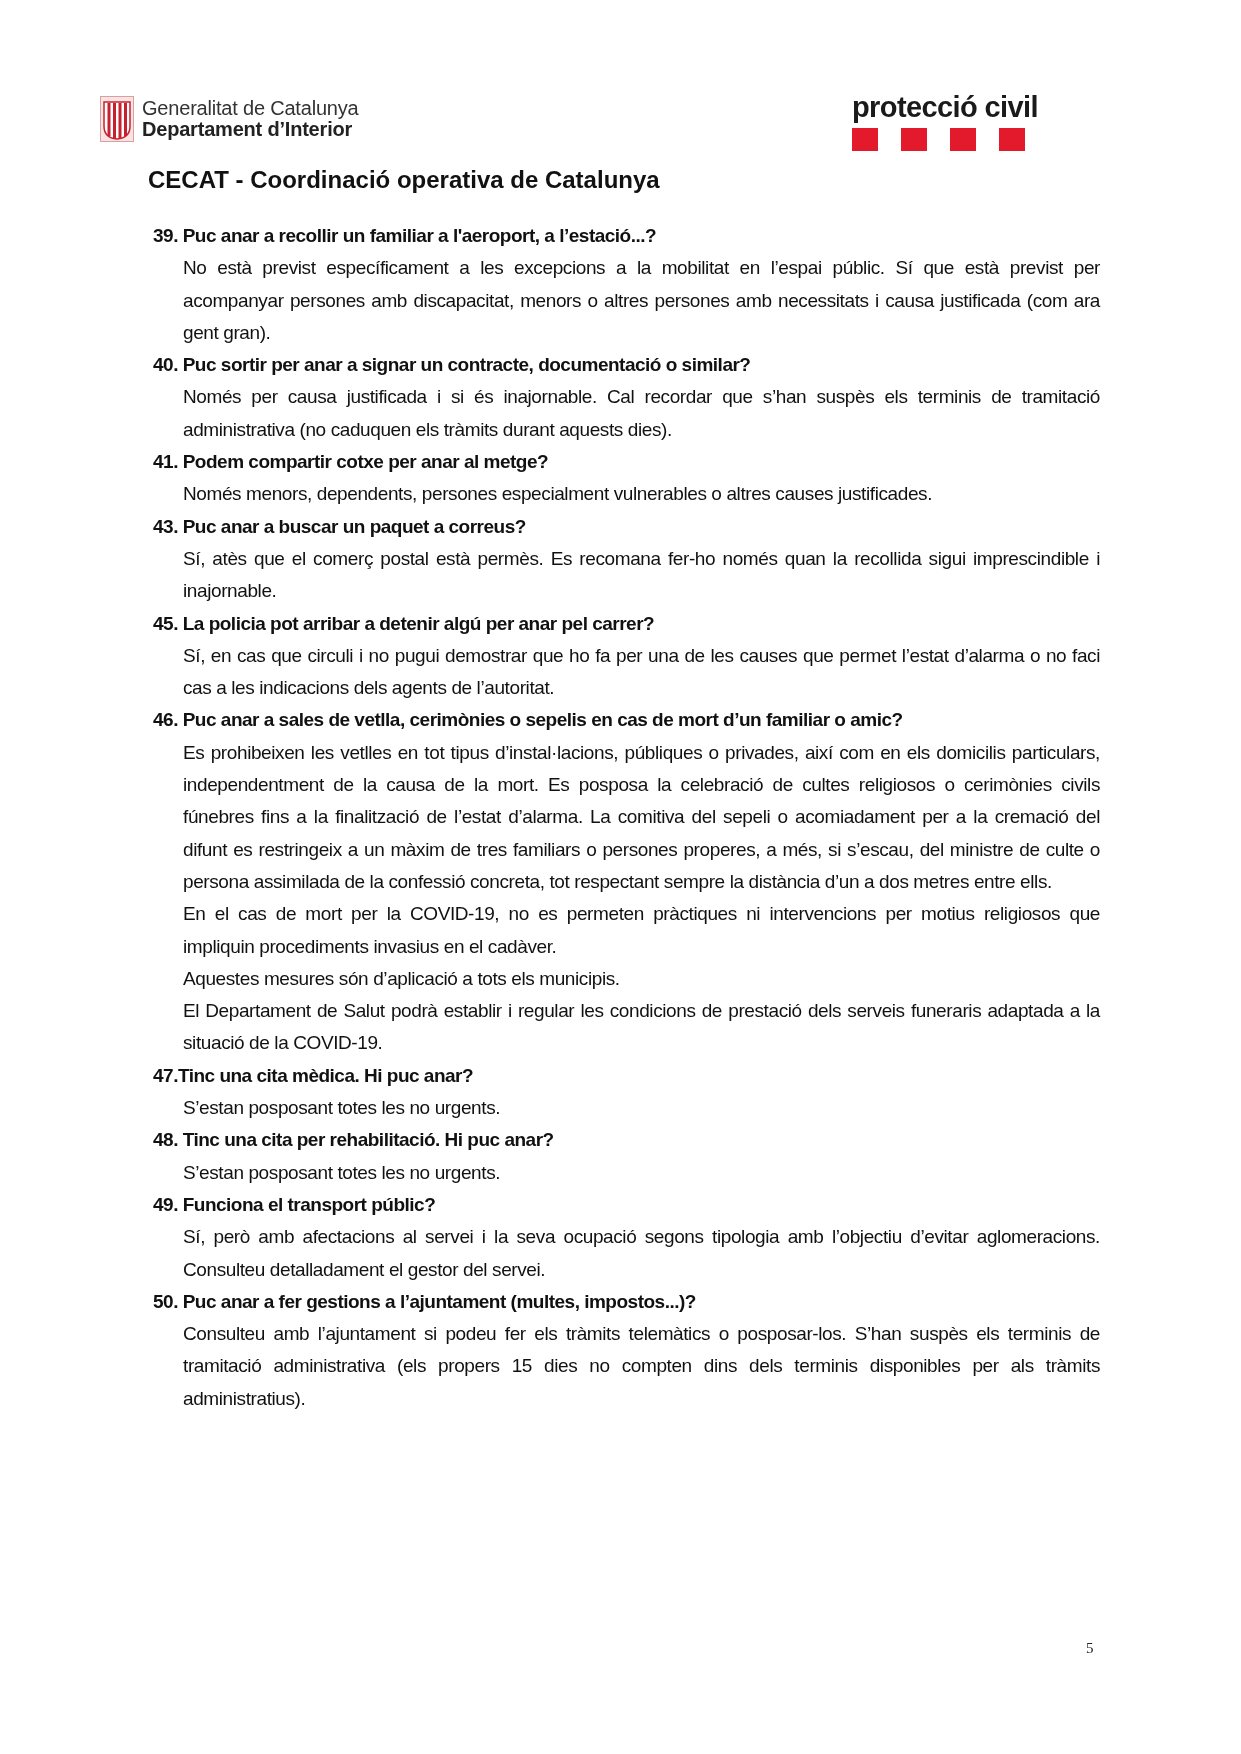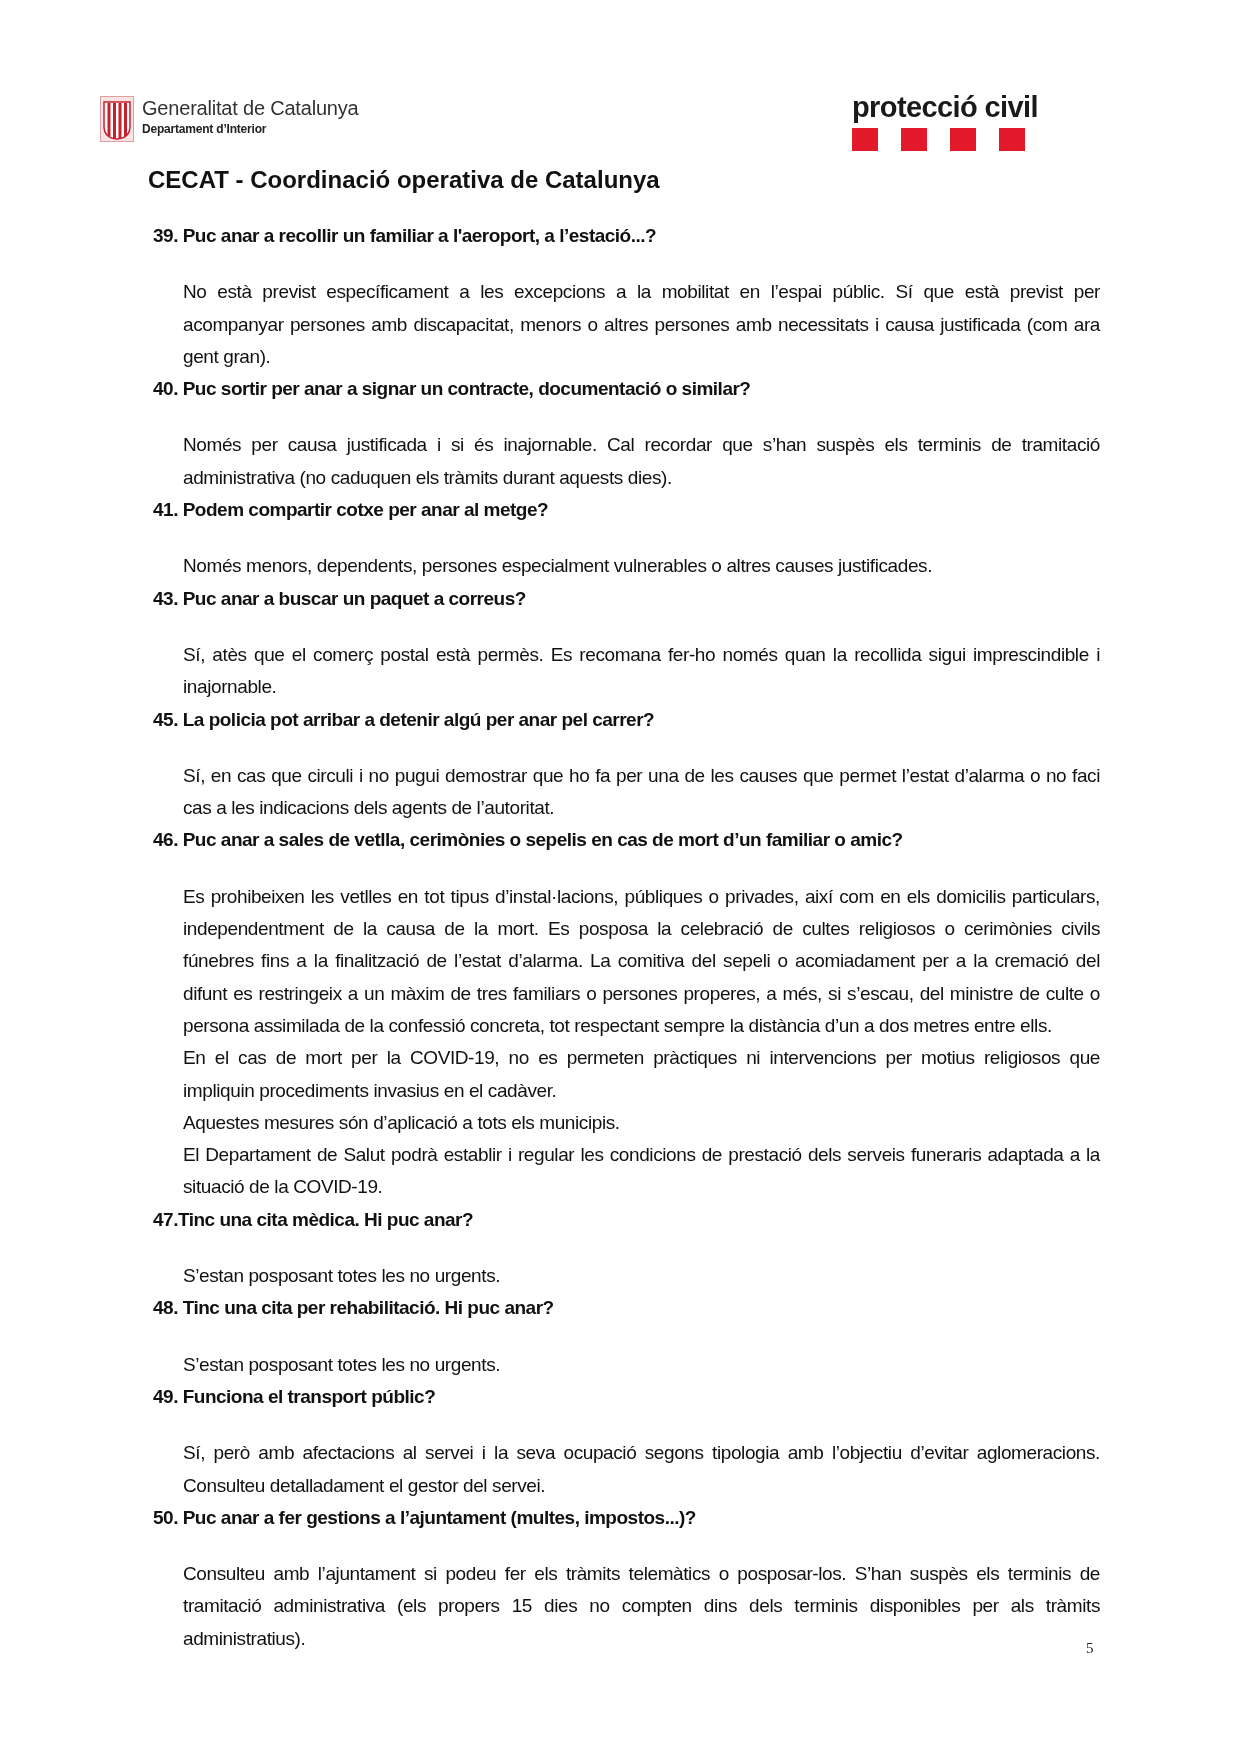--- a/index.html
+++ b/index.html
@@ -2,29 +2,29 @@
 <html><head>
 <meta charset="utf-8">
 <style>
   html, body { margin: 0; padding: 0; background: #ffffff; }
   body { width: 1241px; height: 1754px; position: relative; overflow: hidden; color: #111; }
   .header { position: absolute; left: 0; top: 0; width: 1241px; height: 200px; }
   .gen-logo { position: absolute; left: 100px; top: 96px; display: flex; align-items: center; }
   .gen-emblem { width: 34px; height: 46px; margin-right: 8px; }
   .gen-text { font-family: "Liberation Sans", sans-serif; line-height: 21px; }
   .gen-line1 { font-size: 20px; color: #333; letter-spacing: -0.2px; }
-  .gen-line2 { font-size: 12px; font-weight: bold; color: #222; letter-spacing: -0.2px; }
+  .gen-line2 { font-size: 20px; font-weight: bold; color: #222; letter-spacing: -0.2px; }
   .pc-logo { position: absolute; left: 852px; top: 92px; }
   .pc-title { font-family: "Liberation Sans", sans-serif; font-weight: bold; font-size: 29px; color: #1a1a1a; letter-spacing: -0.6px; line-height: 30px; }
   .pc-squares { display: flex; gap: 23px; margin-top: 6px; }
   .pc-square { width: 26px; height: 23px; background: #e3192c; }
   .cecat { position: absolute; left: 148px; top: 166px; font-family: "Liberation Sans", sans-serif; font-weight: bold; font-size: 24px; color: #111; }
   .content { position: absolute; left: 153px; top: 220px; width: 947px; font-family: "Liberation Sans", sans-serif; font-size: 19px; line-height: 32.3px; }
   .q { font-weight: bold; font-size: 19px; letter-spacing: -0.5px; }
-  .a { padding-left: 30px; text-align: justify; letter-spacing: -0.4px; margin-top: 24px; }
+  .a { padding-left: 30px; text-align: justify; letter-spacing: -0.4px; }
   .a p { margin: 0; }
   .page-number { position: absolute; left: 1086px; top: 1640px; font-family: "Liberation Serif", serif; font-size: 15px; color: #222; }
 </style>
 </head>
 <body>
 
 <div class="header">
   <div class="gen-logo">
     <svg class="gen-emblem" viewBox="0 0 34 46">
       <rect x="0.5" y="0.5" width="33" height="45" fill="#fbe3e3" stroke="#d9a0a0" stroke-width="1"></rect>

